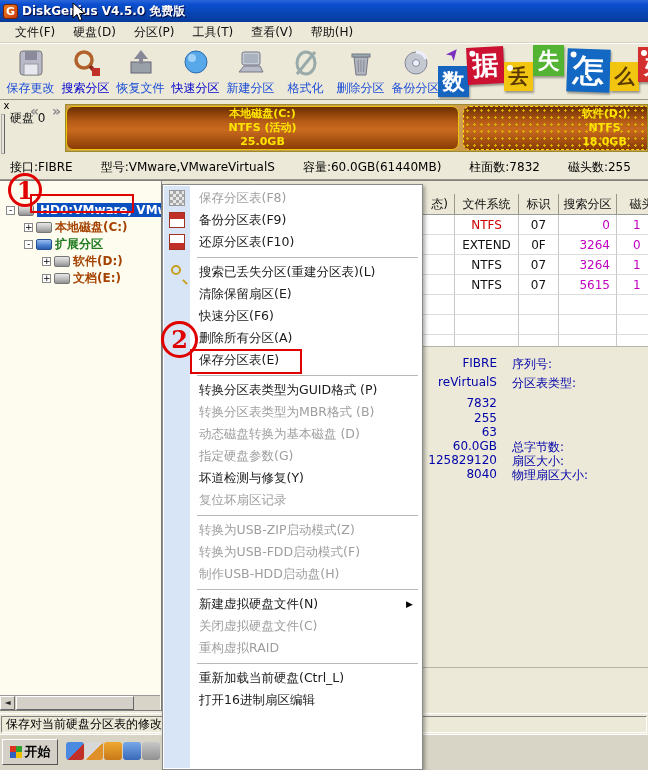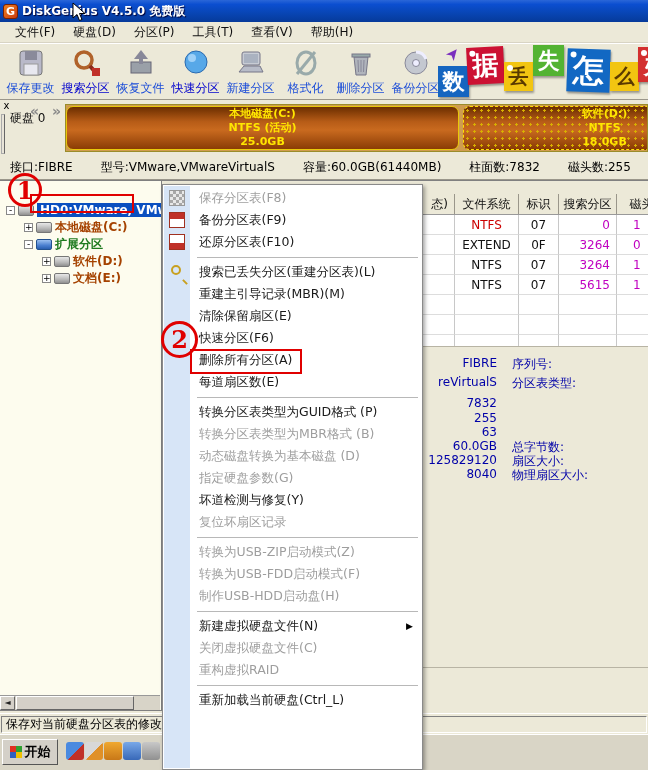--- a/index.html
+++ b/index.html
@@ -409,33 +409,30 @@
         <div class="m-item">
           <span class="m-ico restore-table-icon"></span>
           <span>还原分区表(F10)</span>
         </div>
         <div class="m-sep"></div>
         <div class="m-item">
           <span class="m-ico search-menu-icon"></span>
           <span>搜索已丢失分区(重建分区表)(L)</span>
         </div>
         <div class="m-item">
-          <span>重建主引导记录(MBR)(M)</span>
-        </div>
-        <div class="m-item">
           <span>清除保留扇区(E)</span>
         </div>
         <div class="m-item">
           <span>快速分区(F6)</span>
         </div>
         <div class="m-item">
           <span>删除所有分区(A)</span>
         </div>
         <div class="m-item">
-          <span>每道扇区数(E)</span>
+          <span>保存分区表(E)</span>
         </div>
         <div class="m-sep"></div>
         <div class="m-item">
           <span>转换分区表类型为GUID格式 (P)</span>
         </div>
         <div class="m-item dis">
           <span>转换分区表类型为MBR格式 (B)</span>
         </div>
         <div class="m-item dis">
           <span>动态磁盘转换为基本磁盘 (D)</span>
@@ -466,20 +463,23 @@
         </div>
         <div class="m-item dis">
           <span>关闭虚拟硬盘文件(C)</span>
         </div>
         <div class="m-item dis">
           <span>重构虚拟RAID</span>
         </div>
         <div class="m-sep"></div>
         <div class="m-item">
           <span>重新加载当前硬盘(Ctrl_L)</span>
+        </div>
+        <div class="m-item">
+          <span>打开16进制扇区编辑</span>
         </div>
       </div>
   </div>
 
   <div class="statusbar">
     <div class="field">
         <span>保存对当前硬盘分区表的修改，</span>
       </div>
   </div>
 

